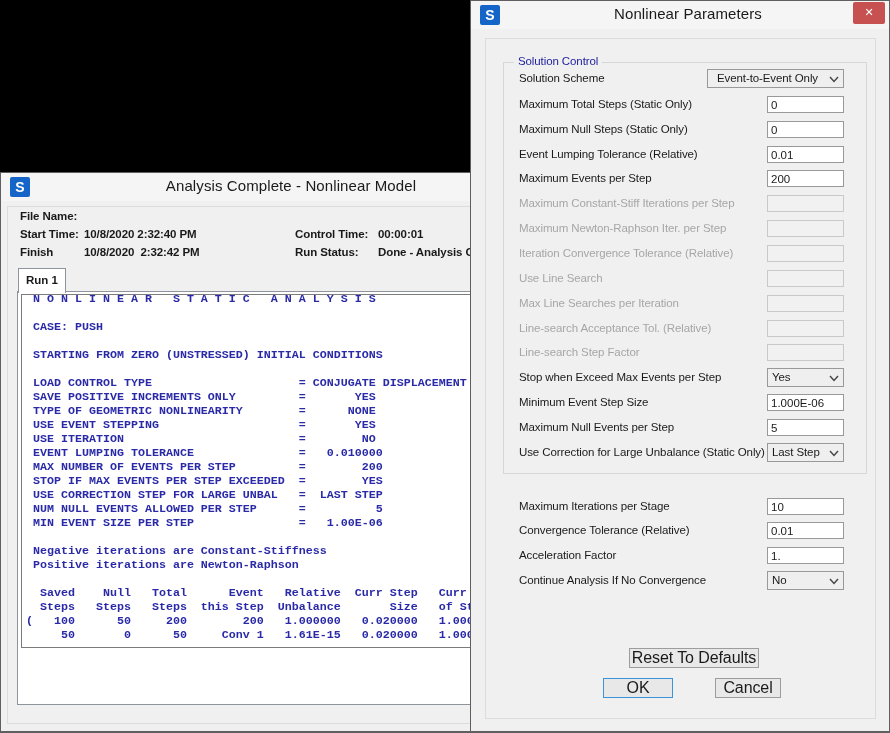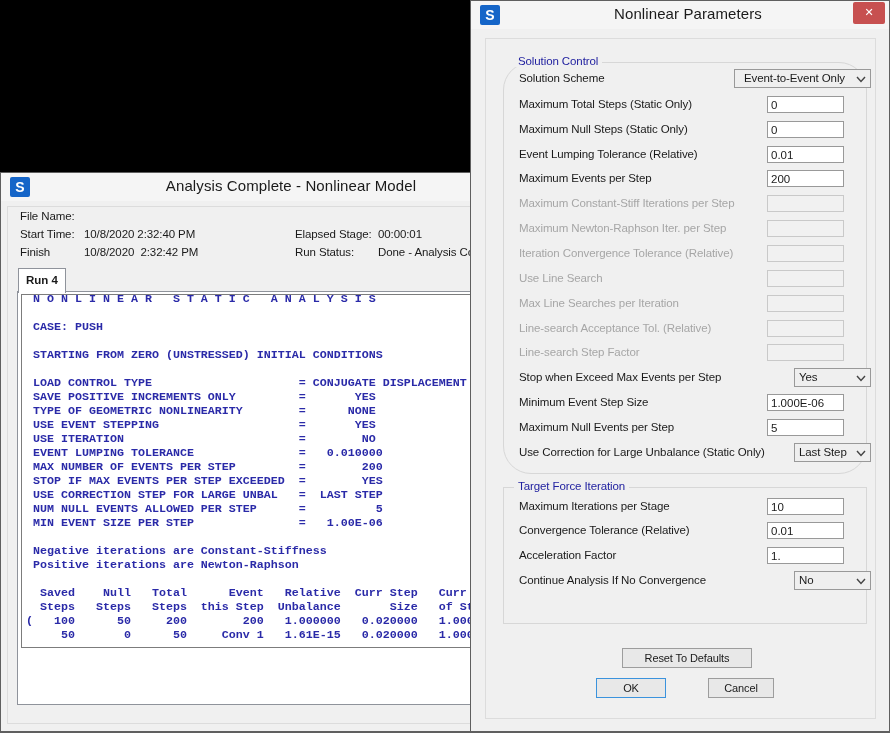--- a/index.html
+++ b/index.html
@@ -12,75 +12,75 @@
   .titlebar{position:absolute;left:0;top:0;right:0;height:28px;background:#f5f5f5;}
   .titlebar .title{position:absolute;left:0;right:0;top:4px;text-align:center;font-size:15px;color:#1a1a1a;letter-spacing:0.1px;}
   #rightWin .title{left:16px;}
   .sicon{position:absolute;left:9px;top:4px;width:20px;height:20px;background:#1565c8;border-radius:2px;
          color:#fff;font-weight:bold;font-size:14px;text-align:center;line-height:20px;}
   .closebtn{position:absolute;right:4px;top:1px;width:32px;height:22px;background:#c75050;border-radius:2px;
             color:#fff;text-align:center;line-height:21px;font-size:11px;}
   .inner-panel{position:absolute;border:1px solid #dcdcdc;}
   #leftPanel{left:6px;top:33px;width:570px;height:516px;}
   #rightPanel{left:14px;top:37px;width:389px;height:679px;}
-  .ilabel,.ivalue{position:absolute;font-size:11.5px;color:#1a1a1a;white-space:pre;letter-spacing:-0.1px;}
+  .ilabel,.ivalue{position:absolute;font-size:11.5px;color:#1a1a1a;white-space:pre;letter-spacing:-0.1px;font-weight:bold;}
   #tabRun{position:absolute;left:17px;top:95px;width:46px;height:24px;background:#fff;
           border:1px solid #8f939b;border-bottom:none;z-index:3;
           font-weight:bold;font-size:11.5px;text-align:center;line-height:23px;color:#1a1a1a;}
   #tabPage{position:absolute;left:16px;top:118px;width:550px;height:414px;background:#fff;
            border:1px solid #8f939b;box-sizing:border-box;z-index:2;}
   #monitor{position:absolute;left:3px;top:2px;width:542px;height:354px;background:#fff;
            border:1px solid #7c7c7c;box-sizing:border-box;overflow:hidden;}
   #monitorPre{margin:-3px 0 0 0;padding:0 0 0 4px;font-family:"Liberation Mono",monospace;
               font-weight:bold;font-size:11.66px;line-height:14px;color:#2a2aa8;white-space:pre;}
   .group{position:absolute;border:1px solid #d7d7d7;}
   .group-label{position:absolute;left:10px;top:-8px;background:#f0f0f0;padding:0 4px;
                font-size:11.5px;color:#2222a0;white-space:nowrap;letter-spacing:-0.1px;}
-  #scGroup{left:32px;top:61px;width:362px;height:410px;border-radius:28px;}
+  #scGroup{left:32px;top:61px;width:362px;height:410px;}
   #tfiGroup{left:32px;top:486px;width:362px;height:135px;}
   .prow{position:absolute;left:0;right:0;height:0;}
   .plabel{position:absolute;left:48px;top:-7px;font-size:11.5px;color:#1a1a1a;white-space:nowrap;letter-spacing:-0.1px;}
   .prow.disabled .plabel{color:#a6a6a6;}
   .pinput{position:absolute;left:296px;top:-9px;width:77px;height:17px;box-sizing:border-box;
           border:1px solid #999;background:#fff;font-family:"Liberation Sans",sans-serif;
           font-size:11.5px;color:#1a1a1a;padding:0 3px;margin:0;}
   .pinput.disabled{border-color:#c9c9c9;background:#f1f1f1;}
   .combo{position:absolute;left:296px;top:-10px;width:77px;height:19px;box-sizing:border-box;
-         border:1px solid #999;background:#efefef;font-size:11.5px;color:#1a1a1a;margin-left:27px;}
+         border:1px solid #999;background:#efefef;font-size:11.5px;color:#1a1a1a;}
   .combo.wide{left:236px;width:137px;}
   .combo .cval{position:absolute;left:4px;top:2px;white-space:nowrap;letter-spacing:-0.1px;}
   .combo.wide .cval{left:9px;}
   .combo .arrow{position:absolute;right:3px;top:3px;width:12px;height:12px;}
   .btn{position:absolute;box-sizing:border-box;border:1px solid #9d9d9d;background:#e8e8e8;
-       font-size:11px;color:#1a1a1a;text-align:center;letter-spacing:-0.1px;}
+       font-size:16px;color:#1a1a1a;text-align:center;letter-spacing:-0.1px;margin-left:7px;}
   #resetBtn{left:151px;top:647px;width:130px;height:20px;line-height:18px;}
   #okBtn{left:125px;top:677px;width:70px;height:20px;line-height:18px;border-color:#3b93dd;}
   #cancelBtn{left:237px;top:677px;width:66px;height:20px;line-height:18px;}
 </style>
 </head>
 <body>
 
 <div id="blackArea"></div>
 
 <section id="leftWin" class="win">
   <div class="titlebar">
     <span class="sicon">S</span>
     <span class="title">Analysis Complete - Nonlinear Model</span>
   </div>
   <div id="leftPanel" class="inner-panel"></div>
   <span class="ilabel" style="left:19px;top:37px">File Name:</span>
   <span class="ilabel" style="left:19px;top:55px">Start Time:</span>
   <span class="ivalue" style="left:83px;top:55px">10/8/2020 2:32:40 PM</span>
-  <span class="ilabel" style="left:294px;top:55px">Elapsed Stage:</span>
+  <span class="ilabel" style="left:294px;top:55px">Control Time:</span>
   <span class="ivalue" style="left:377px;top:55px">00:00:01</span>
   <span class="ilabel" style="left:19px;top:73px">Finish</span>
   <span class="ivalue" style="left:83px;top:73px">10/8/2020  2:32:42 PM</span>
   <span class="ilabel" style="left:294px;top:73px">Run Status:</span>
   <span class="ivalue" style="left:377px;top:73px">Done - Analysis Complete</span>
-  <div id="tabRun">Run 4</div>
+  <div id="tabRun">Run 1</div>
   <div id="tabPage">
     <div id="monitor">
         <pre id="monitorPre"> N O N L I N E A R   S T A T I C   A N A L Y S I S
 
  CASE: PUSH
 
  STARTING FROM ZERO (UNSTRESSED) INITIAL CONDITIONS
 
  LOAD CONTROL TYPE                     = CONJUGATE DISPLACEMENT
  SAVE POSITIVE INCREMENTS ONLY         =       YES
@@ -111,23 +111,20 @@
 <section id="rightWin" class="win">
   <div class="titlebar">
     <span class="sicon">S</span>
     <span class="title">Nonlinear Parameters</span>
     <span class="closebtn"><span>✕</span></span>
   </div>
   <div id="rightPanel" class="inner-panel"></div>
   <div id="scGroup" class="group">
     <span class="group-label">Solution Control</span>
   </div>
-  <div id="tfiGroup" class="group">
-    <span class="group-label">Target Force Iteration</span>
-  </div>
   <div id="scRows">
       <div class="prow" style="top: 78px;">
         <span class="plabel">Solution Scheme</span>
         <div class="combo wide">
           <span class="cval">Event-to-Event Only</span>
           <svg class="arrow" viewBox="0 0 12 12">
             <polyline points="2,4 6,8.5 10,4" fill="none" stroke="#444" stroke-width="1.4"></polyline>
           </svg>
         </div>
       </div>

